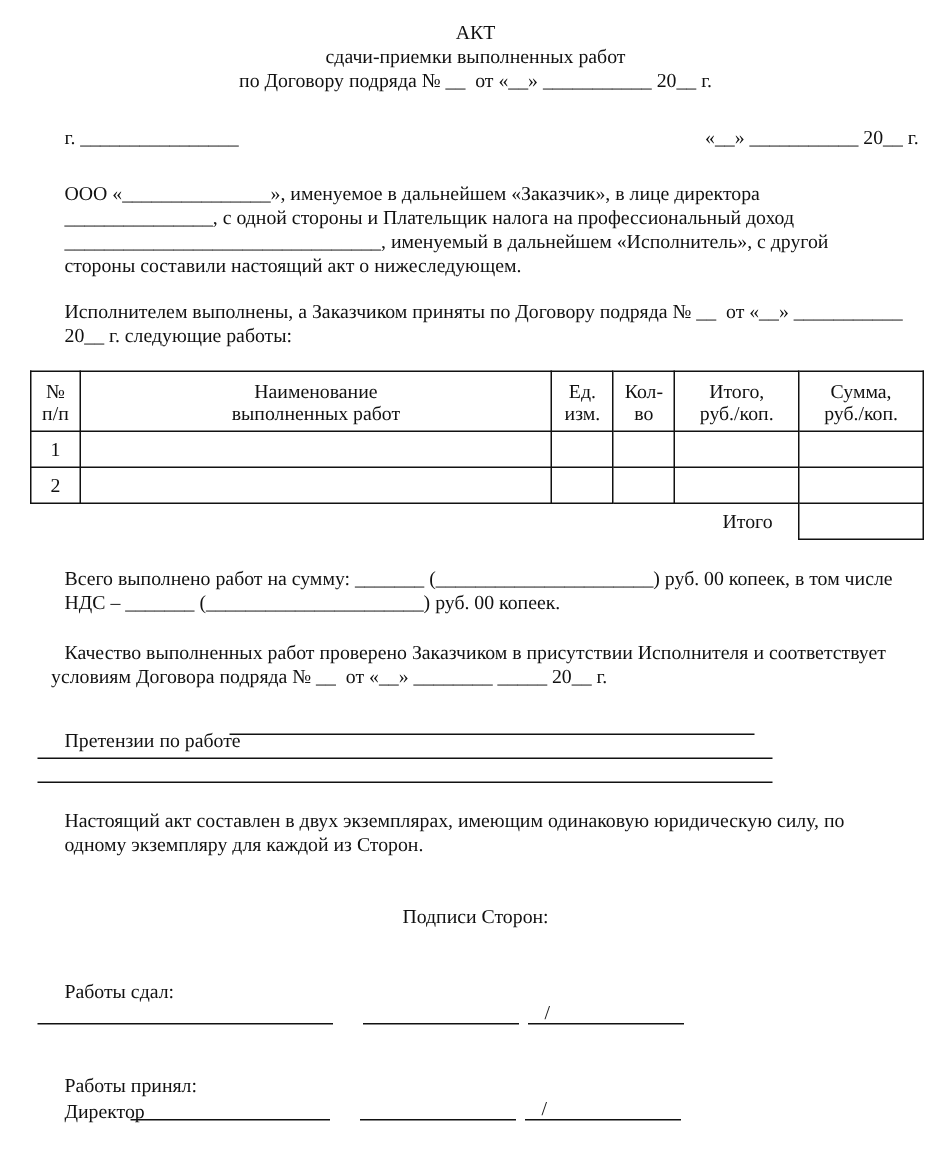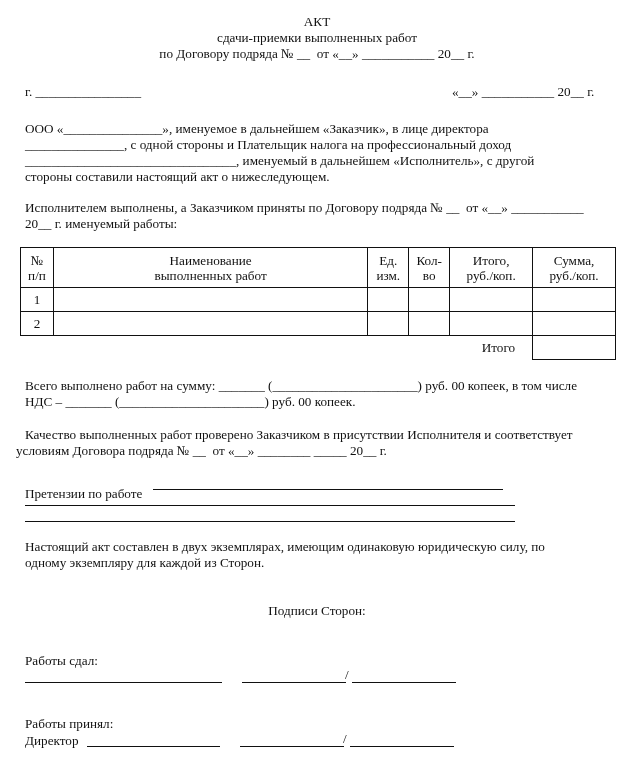--- a/index.html
+++ b/index.html
@@ -1,21 +1,21 @@
 <!DOCTYPE html>
 <html><head>
 <meta charset="utf-8">
 <style>
   html, body { margin: 0; padding: 0; background: #ffffff; }
   body {
     width: 634px; height: 775px; position: relative; overflow: hidden;
     font-family: "Liberation Serif", "DejaVu Serif", serif;
     font-size: 13.2px; color: #111; line-height: 16px;
   }
-  .abs { position: absolute; white-space: pre; }
+  .abs { position: absolute; white-space: pre; margin-left: 18px; }
   .center { position: absolute; left: 0; width: 634px; text-align: center; white-space: pre; }
   .sigline { position: absolute; border-bottom: 1px solid #111; height: 0; }
   table.works {
     position: absolute; left: 20px; top: 247px; width: 596px;
     border-collapse: collapse; font-size: 13.2px; line-height: 15px;
   }
   table.works td, table.works th {
     border: 1px solid #111; text-align: center; font-weight: normal; padding: 0; vertical-align: middle;
   }
   table.works tr.head td { height: 39px; }
@@ -35,21 +35,21 @@
 
 <div>
   <div class="abs" style="left:25px; top:121px">ООО «_______________», именуемое в дальнейшем «Заказчик», в лице директора</div>
   <div class="abs" style="left:25px; top:137px">_______________, с одной стороны и Плательщик налога на профессиональный доход</div>
   <div class="abs" style="left:25px; top:153px">________________________________, именуемый в дальнейшем «Исполнитель», с другой</div>
   <div class="abs" style="left:25px; top:169px">стороны составили настоящий акт о нижеследующем.</div>
 </div>
 
 <div>
   <div class="abs" style="left:25px; top:200px">Исполнителем выполнены, а Заказчиком приняты по Договору подряда № __  от «__» ___________</div>
-  <div class="abs" style="left:25px; top:216px">20__ г. именуемый работы:</div>
+  <div class="abs" style="left:25px; top:216px">20__ г. следующие работы:</div>
 </div>
 
 <table class="works">
   <colgroup>
     <col style="width:33px">
       <col style="width:315px">
       <col style="width:41px">
       <col style="width:41px">
       <col style="width:83px">
       <col style="width:83px">

